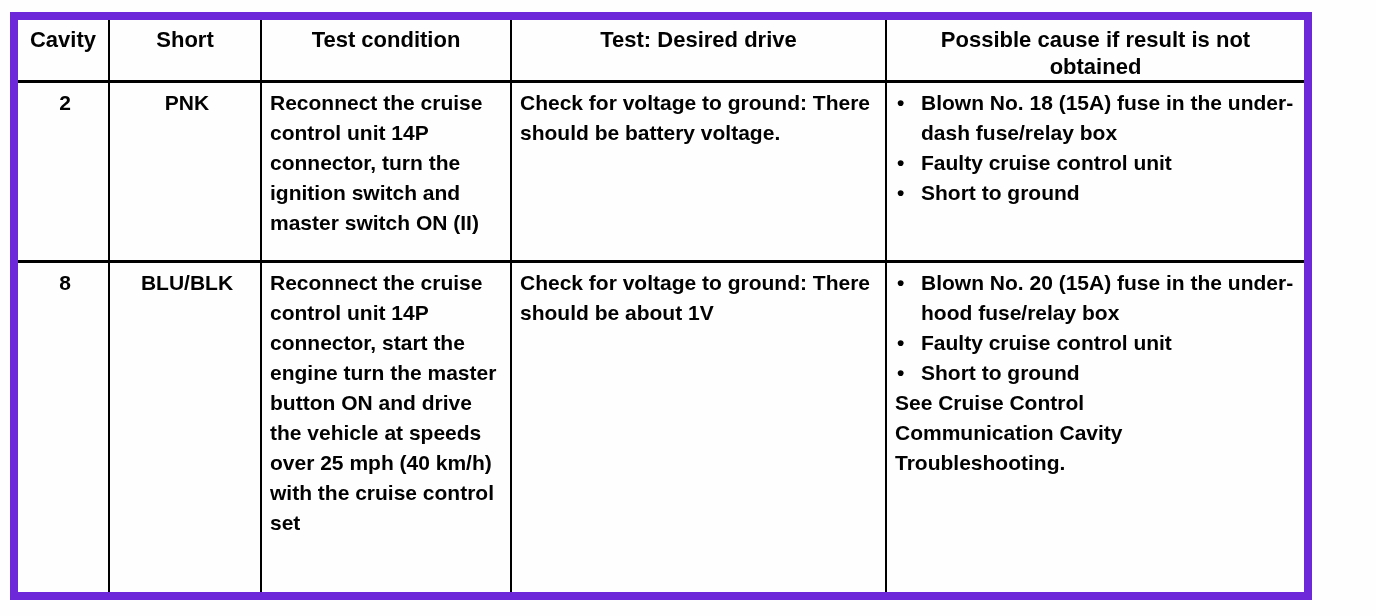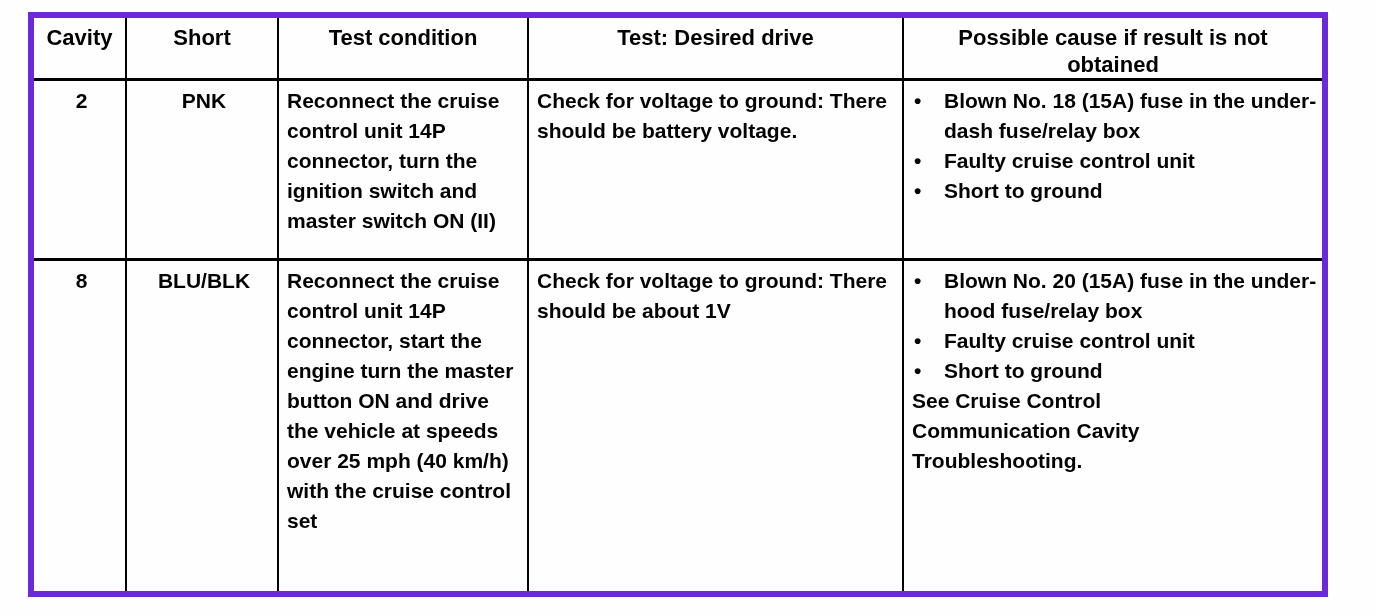--- a/index.html
+++ b/index.html
@@ -15,26 +15,26 @@
     color: #020202;
     -webkit-font-smoothing: antialiased;
   }
   .page {
     position: absolute;
     inset: 0;
     background: #fefefe;
   }
   table.troubleshoot {
     position: absolute;
-    left: 28px;
+    left: 10px;
     top: 12px;
     width: 1294px;
     border-collapse: collapse;
     table-layout: fixed;
-    border: 6px solid #6d28d9;
+    border: 8px solid #6d28d9;
   }
   th, td {
     border: 2px solid #000;
     vertical-align: top;
     overflow: hidden;
   }
   thead th {
     border-bottom: 3px solid #000;
     font-size: 22px;
     font-weight: bold;
@@ -59,21 +59,21 @@
   }
   td.cell-result { padding-left: 11px; padding-right: 8px; }
   td.cell-causes { padding-left: 12px; padding-right: 6px; }
   .bullet-item { display: flex; align-items: flex-start; }
   .bullet {
     flex: 0 0 24px;
     width: 24px;
     text-align: left;
     padding-left: 2px;
   }
-  .bullet-text { flex: 1 1 auto; margin-left: 6px; }
+  .bullet-text { flex: 1 1 auto; }
   .note-line { display: block; }
   .col-cavity { width: 95px; }
   .col-wire { width: 152px; }
   .col-condition { width: 250px; }
   .col-result { width: 375px; }
   .col-cause { width: 422px; }
 </style>
 </head>
 <body>
 

